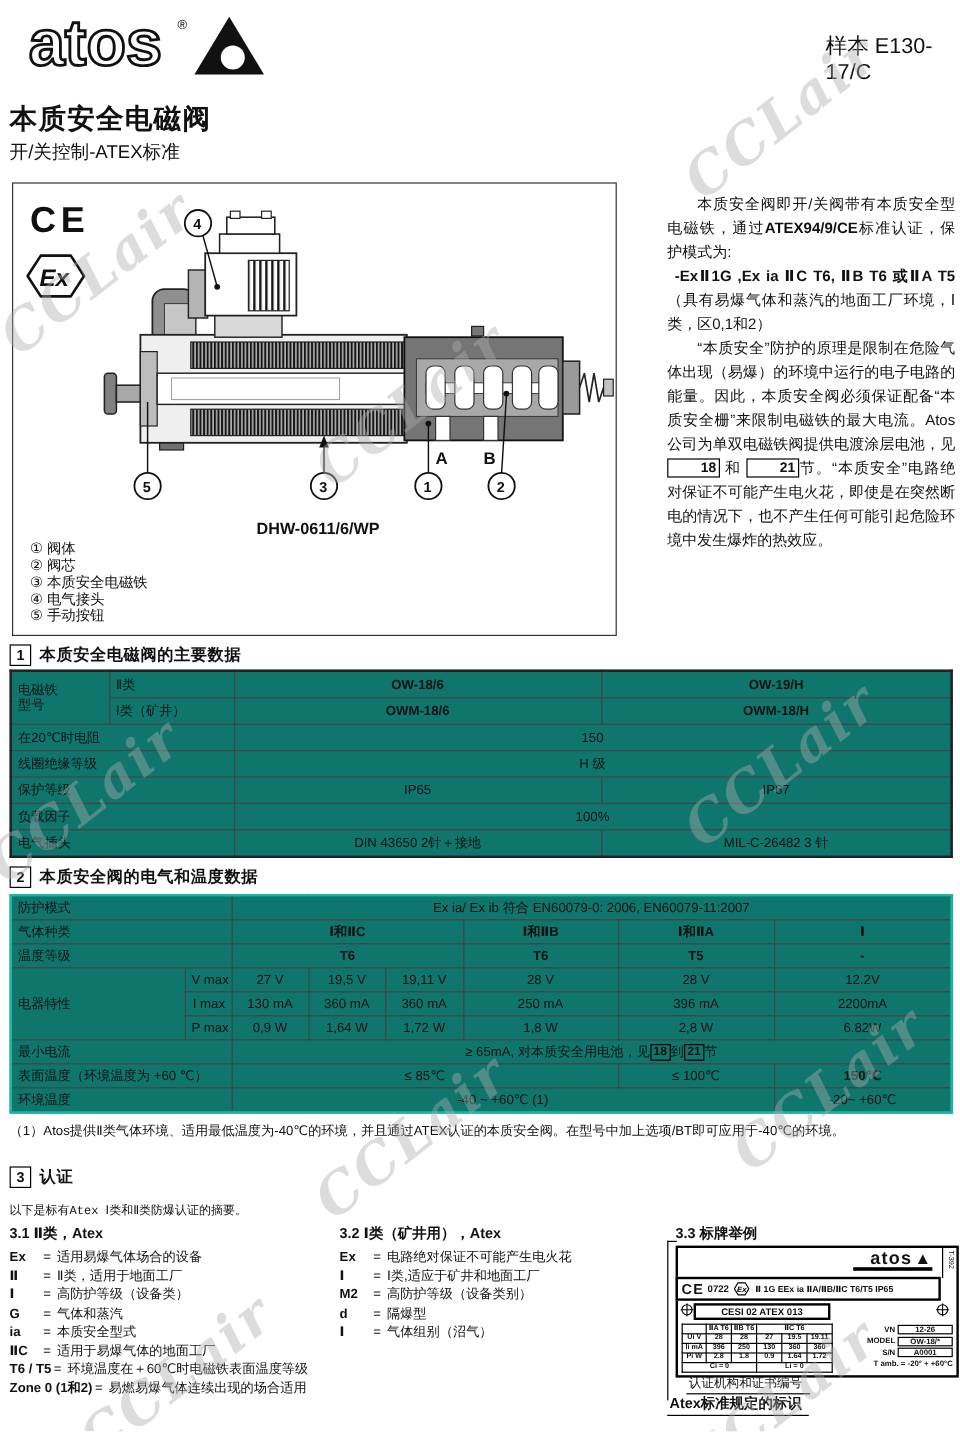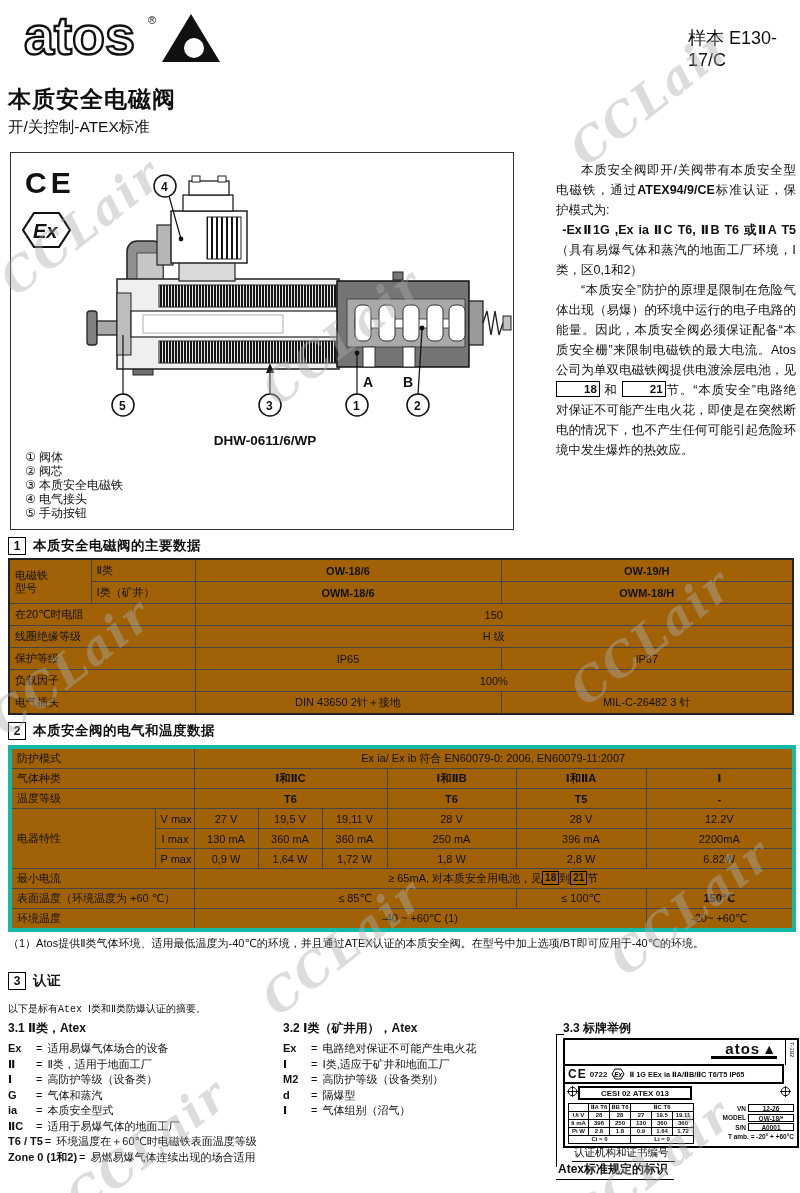--- a/index.html
+++ b/index.html
@@ -16,25 +16,25 @@
   .intro{left:556px;top:160px;width:240px;font-size:12.5px;line-height:20px;text-align:justify;}
   .intro p{margin:0;}
   .intro .ind{text-indent:2em;}
   .intro .dash{text-indent:0.5em;}
   .ref{display:inline-block;border:1.5px solid #000;padding:0 2px;font-weight:bold;
        font-size:11.5px;line-height:14px;vertical-align:1px;}
   .sec{position:absolute;display:flex;align-items:center;gap:7px;}
   .secnum{border:1.6px solid #000;width:16px;height:16px;text-align:center;font-weight:bold;
           font-size:12px;line-height:16px;flex:0 0 auto;}
   .sectitle{font-weight:bold;font-size:13.5px;letter-spacing:0.5px;}
-  table.dt{border-collapse:collapse;table-layout:fixed;background:#a16207;}
+  table.dt{border-collapse:collapse;table-layout:fixed;background:#0f766e;}
   table.dt td{border:1px solid #444;font-size:11px;padding:0 5px;overflow:hidden;white-space:nowrap;}
   .t1{left:8px;top:558px;width:784px;border:2px solid #222;}
   .t1 td{height:21px;}
-  .t2{left:8px;top:745px;width:784px;border:4px solid #14b8a6;}
+  .t2{left:8px;top:745px;width:784px;border:2px solid #14b8a6;}
   .t2 td{height:19px;font-size:10.5px;}
   .c{text-align:center;}
   .b{font-weight:bold;}
   .r{text-align:right;}
   .footnote{left:8px;top:936px;width:786px;font-size:11px;line-height:15px;}
   .lead3{left:8px;top:1002px;font-size:10px;font-family:Liberation Mono, monospace;}
   .coltitle{font-weight:bold;font-size:12px;}
   .gloss{font-size:11px;line-height:15.5px;}
   .gitem{display:flex;}
   .gitem .k{font-weight:bold;min-width:26px;white-space:nowrap;}

